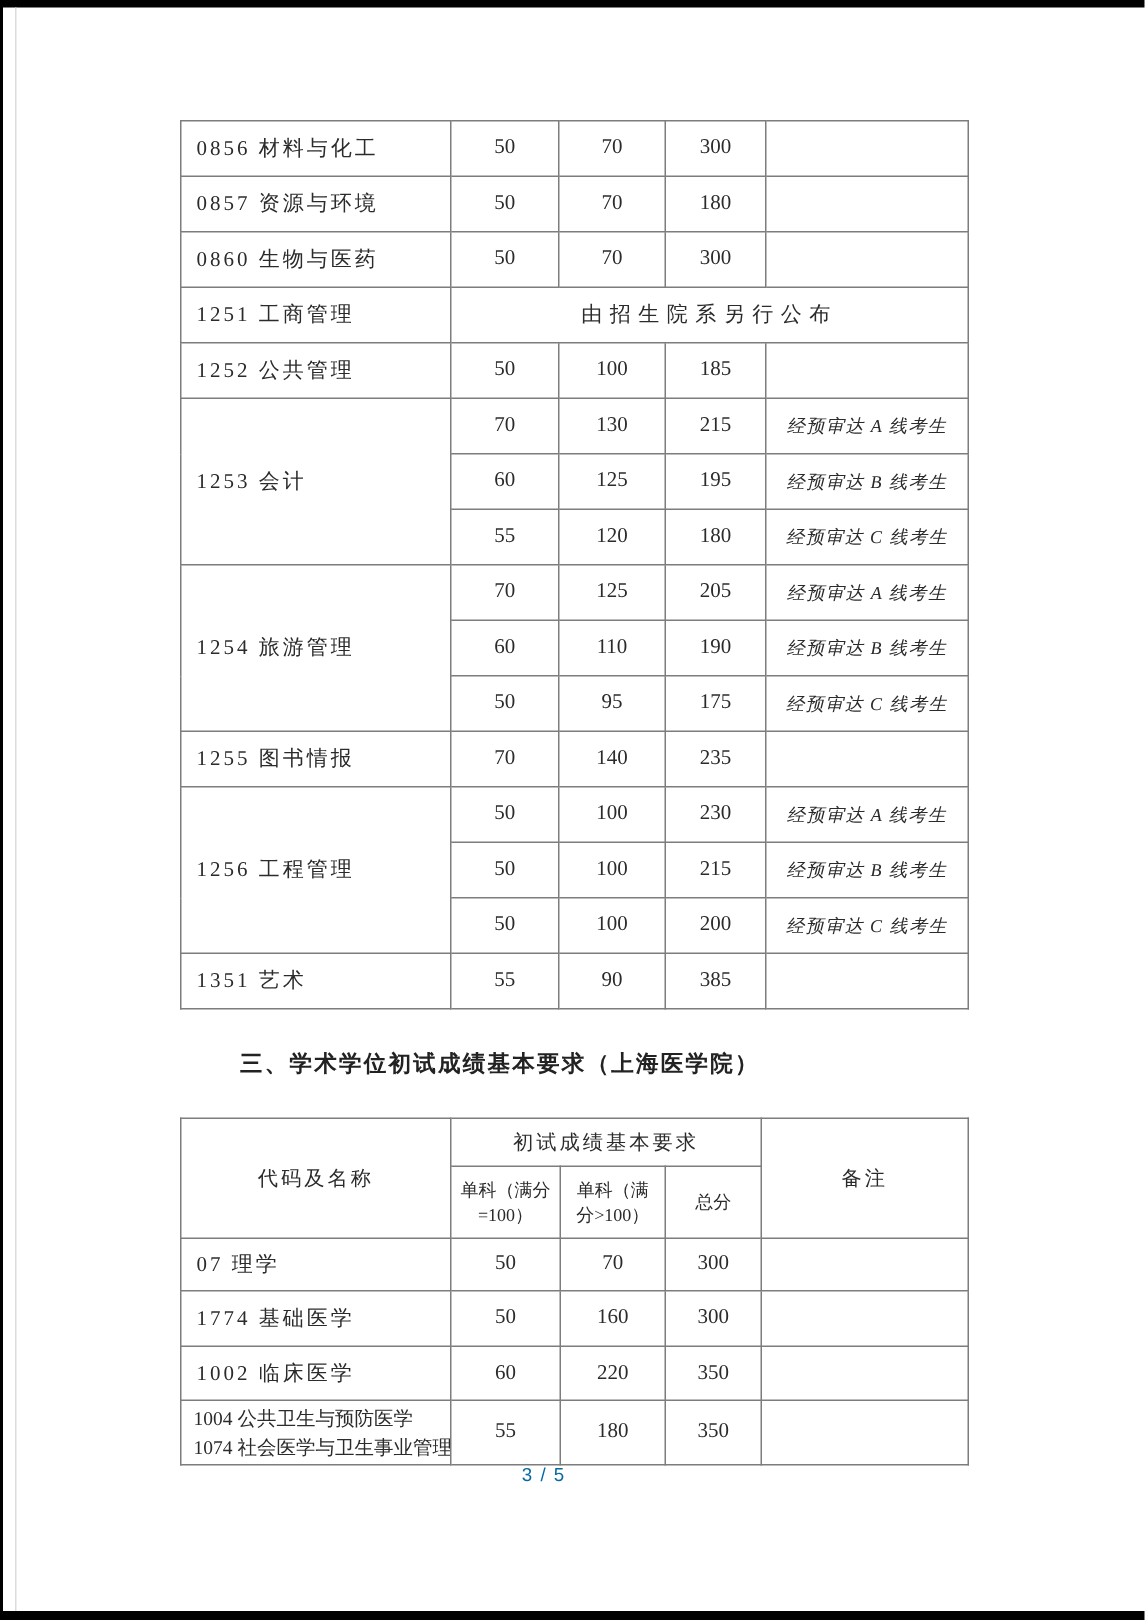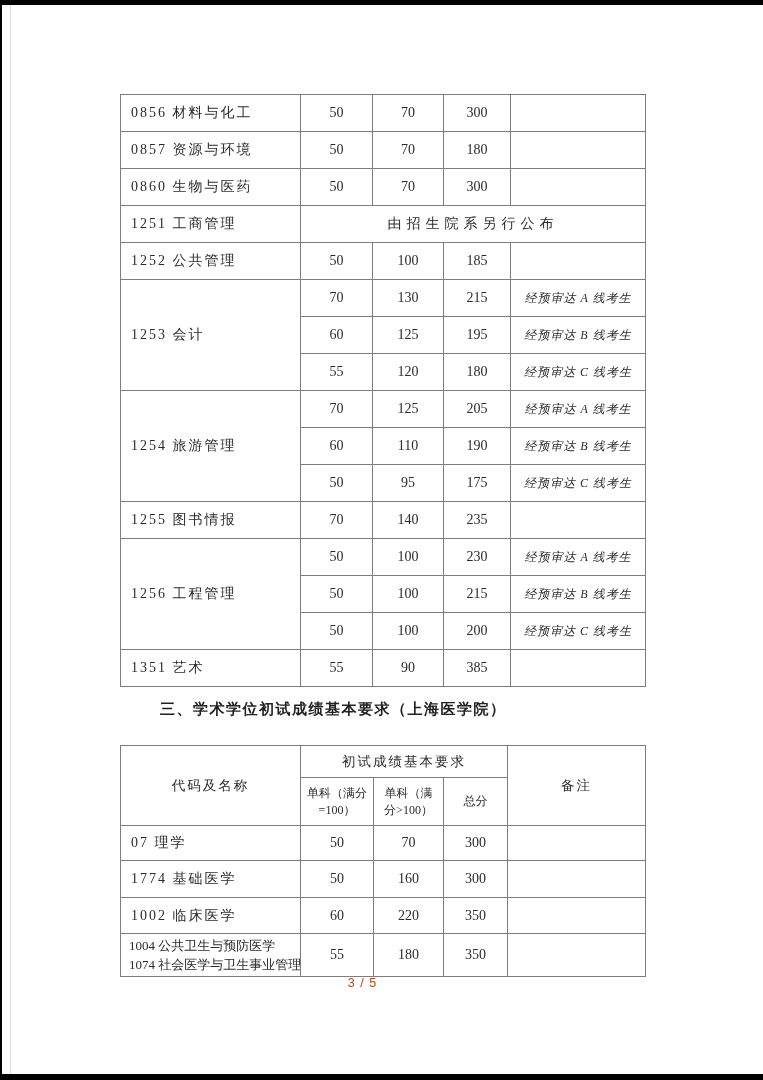--- a/index.html
+++ b/index.html
@@ -23,21 +23,21 @@
     table-layout: fixed;
     position: absolute;
   }
   td, th {
     border: 1px solid #7d7d7d;
     padding: 2px 4px;
     font-weight: normal;
     vertical-align: middle;
     overflow: hidden;
   }
-  #table1 { left: 120px; top: 94px; width: 525px; }
+  #table1 { left: 120px; top: 80px; width: 525px; }
   #table2 { left: 120px; top: 745px; width: 525px; }
 
   .cell-name {
     text-align: left;
     padding-left: 10px;
     font-size: 14px;
     letter-spacing: 2px;
   }
   .cell-num {
     text-align: center;
@@ -81,21 +81,21 @@
     letter-spacing: 1.5px;
     color: #222;
   }
   .page-number {
     position: absolute;
     left: 0; top: 976px;
     width: 725px;
     text-align: center;
     font-size: 12.5px;
     letter-spacing: 1px;
-    color: #c2410c;
+    color: #0369a1;
     font-family: "Liberation Sans", "DejaVu Sans", sans-serif;
   }
 </style>
 </head>
 <body>
 
 <div class="scan-top"></div>
 <div class="scan-bottom"></div>
 <div class="scan-left"></div>
 <div class="scan-fold"></div>

